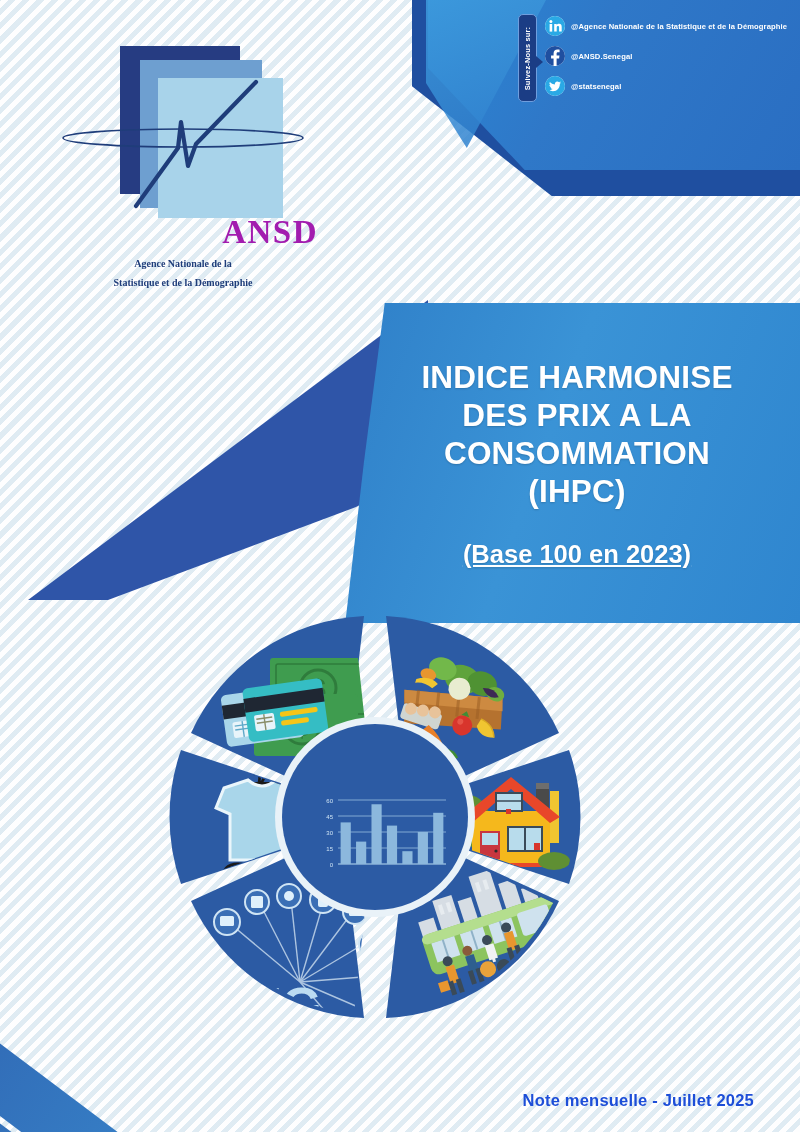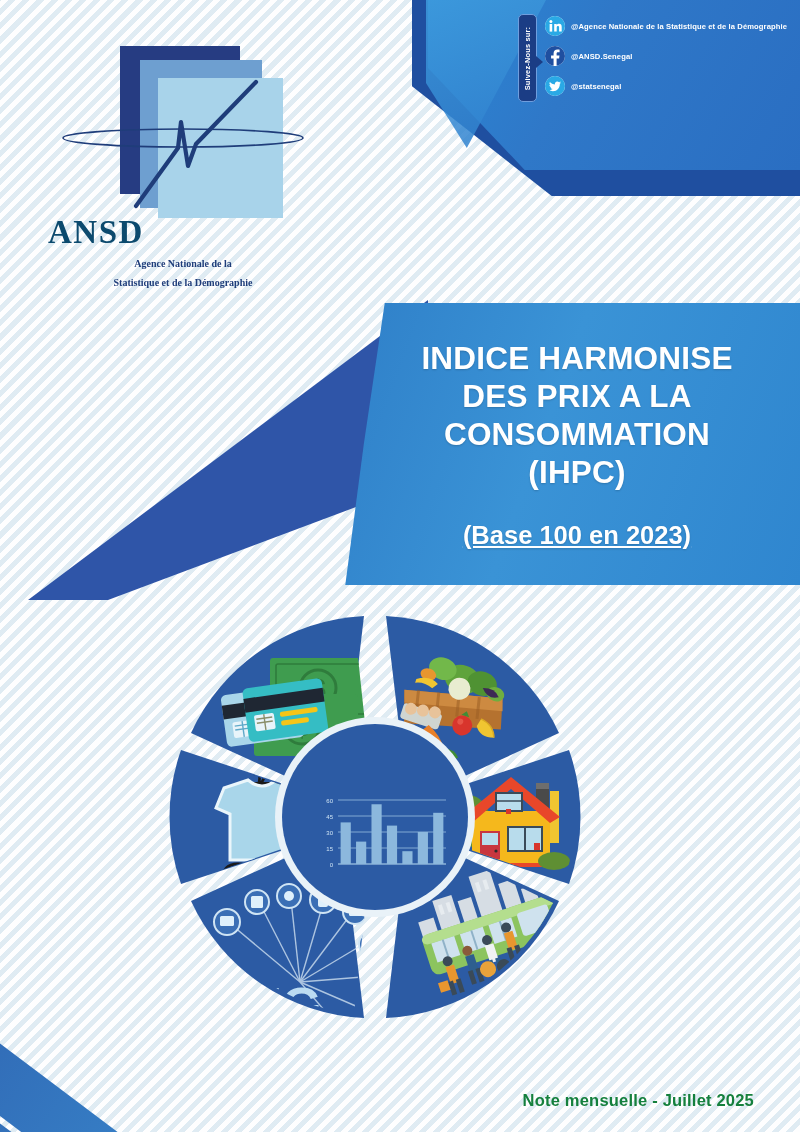--- a/index.html
+++ b/index.html
@@ -67,38 +67,38 @@
   .social-handle{color:#fff;font-size:7.6px;font-weight:bold;letter-spacing:.1px;}
 
   
   .logo{position:absolute;top:38px;left:48px;width:270px;height:270px;}
   .sq{position:absolute;}
   .sq1{left:72px;top:8px;width:120px;height:148px;background:#263c82;}
   .sq2{left:92px;top:22px;width:122px;height:148px;background:#6e9fd0;}
   .sq3{left:110px;top:40px;width:125px;height:140px;background:#a8d3ea;}
   .logo svg{position:absolute;left:0;top:0;}
   .logo-ansd{
-    position:absolute;left:0;top:176px;width:270px;text-align:left;
-    color:#0c4a6e;font-family:"Liberation Serif",serif;
+    position:absolute;left:0;top:176px;width:270px;text-align:right;
+    color:#a21caf;font-family:"Liberation Serif",serif;
     font-size:33px;font-weight:bold;letter-spacing:1.5px;
   }
   .logo-sub{
     position:absolute;left:0;top:216px;width:270px;text-align:center;
     color:#1f3d7a;font-family:"Liberation Serif",serif;
     font-size:10px;font-weight:bold;line-height:19px;
   }
 
   
   .title-tail{
     position:absolute;left:28px;top:300px;width:400px;height:300px;
     background:#2f55a8;
     clip-path:polygon(100% 0%, 100% 56%, 82% 69%, 20% 100%, 0% 100%);
   }
   .title-banner{
-    position:absolute;left:336px;top:303px;width:464px;height:282px;
+    position:absolute;left:336px;top:303px;width:464px;height:320px;
     background:linear-gradient(110deg,#2f7fc8 0%,#3a93d6 45%,#2f86cf 100%);
     clip-path:polygon(10.5% 0%, 100% 0%, 100% 100%, 2% 100%, 6% 50%);
     display:flex;flex-direction:column;align-items:center;justify-content:center;
     padding-left:18px;box-sizing:border-box;
   }
   .title-main{
     color:#fff;font-size:31.5px;font-weight:bold;line-height:38px;
     text-align:center;letter-spacing:.2px;
     text-shadow:0 1px 2px rgba(0,0,0,.18);
   }
@@ -116,21 +116,21 @@
   .band3{left:-250px;top:1035px;width:760px;height:50px;
     background:linear-gradient(90deg,#2a4fa0,#3f99d8);transform:rotate(37deg);}
 
   
   .wheel{position:absolute;left:150px;top:592px;width:450px;height:450px;}
   .wheel svg{display:block;}
 
   
   .footer-note{
     position:absolute;right:46px;bottom:22px;
-    color:#15803d;font-size:16.5px;font-weight:bold;letter-spacing:.2px;
+    color:#1d4ed8;font-size:16.5px;font-weight:bold;letter-spacing:.2px;
   }
 </style>
 </head>
 <body>
 
 <div id="page">
 
   <div class="stripes"></div>
 
   <div class="band band1"></div>

